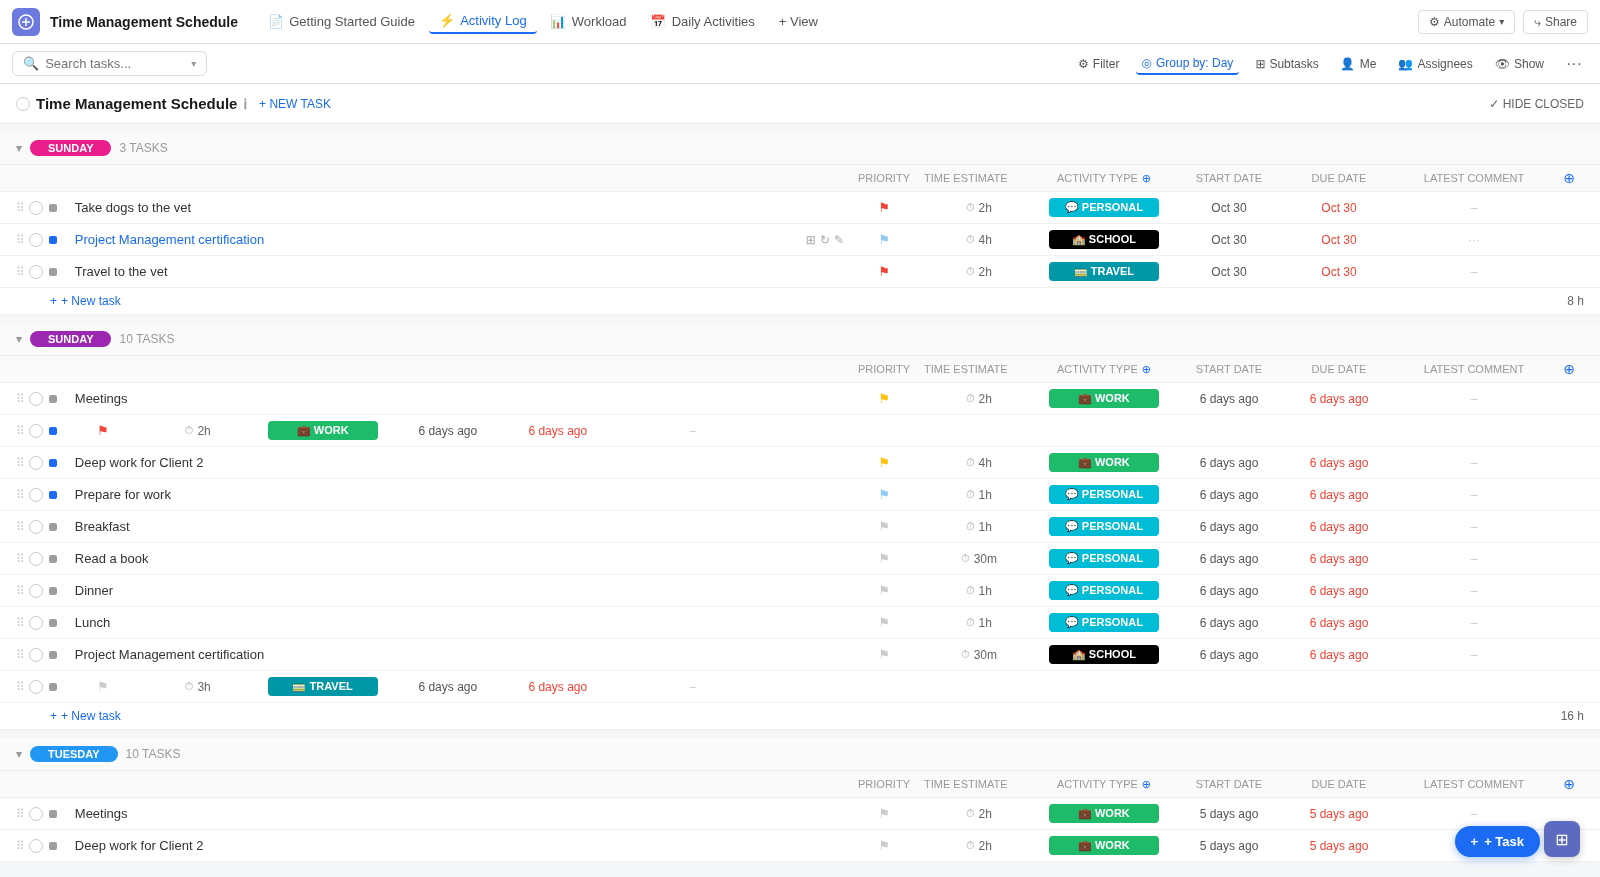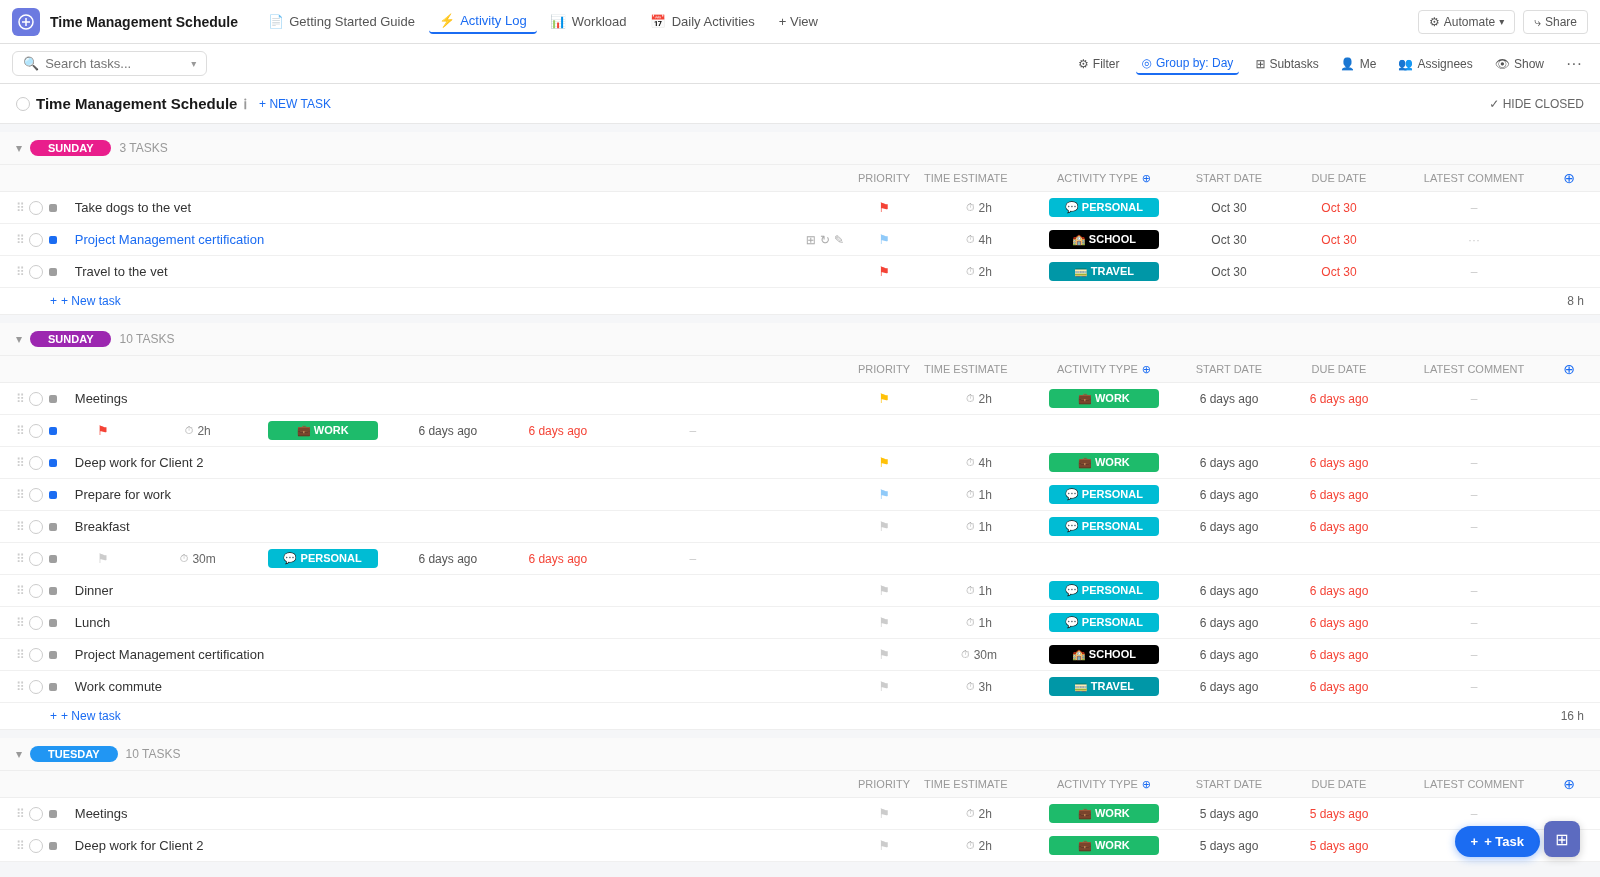--- a/index.html
+++ b/index.html
@@ -393,20 +393,21 @@
     <div class="task-start">6 days ago</div>
     <div class="task-due overdue">6 days ago</div>
     <div class="task-comment">–</div>
     <div class="task-col-add"></div>
   </div>
 
   <div class="task-row">
     <span class="task-drag">⠿</span>
     <span class="task-checkbox"></span>
     <span class="task-color-dot" style="background:#9e9e9e;"></span>
+    <span class="task-name">Read a book</span>
     <div class="task-priority">
         <span class="priority-flag flag-gray">⚑</span>
       </div>
     <div class="task-time"><span class="task-time-icon">⏱</span>30m</div>
     <div class="task-activity">
         <span class="activity-badge badge-personal">💬 PERSONAL</span>
       </div>
     <div class="task-start">6 days ago</div>
     <div class="task-due overdue">6 days ago</div>
     <div class="task-comment">–</div>
@@ -464,21 +465,20 @@
     <div class="task-start">6 days ago</div>
     <div class="task-due overdue">6 days ago</div>
     <div class="task-comment">–</div>
     <div class="task-col-add"></div>
   </div>
 
   <div class="task-row">
     <span class="task-drag">⠿</span>
     <span class="task-checkbox"></span>
     <span class="task-color-dot" style="background:#9e9e9e;"></span>
-    <span class="task-name">Work commute</span>
     <div class="task-priority">
         <span class="priority-flag flag-gray">⚑</span>
       </div>
     <div class="task-time"><span class="task-time-icon">⏱</span>3h</div>
     <div class="task-activity">
         <span class="activity-badge badge-travel">🚃 TRAVEL</span>
       </div>
     <div class="task-start">6 days ago</div>
     <div class="task-due overdue">6 days ago</div>
     <div class="task-comment">–</div>

